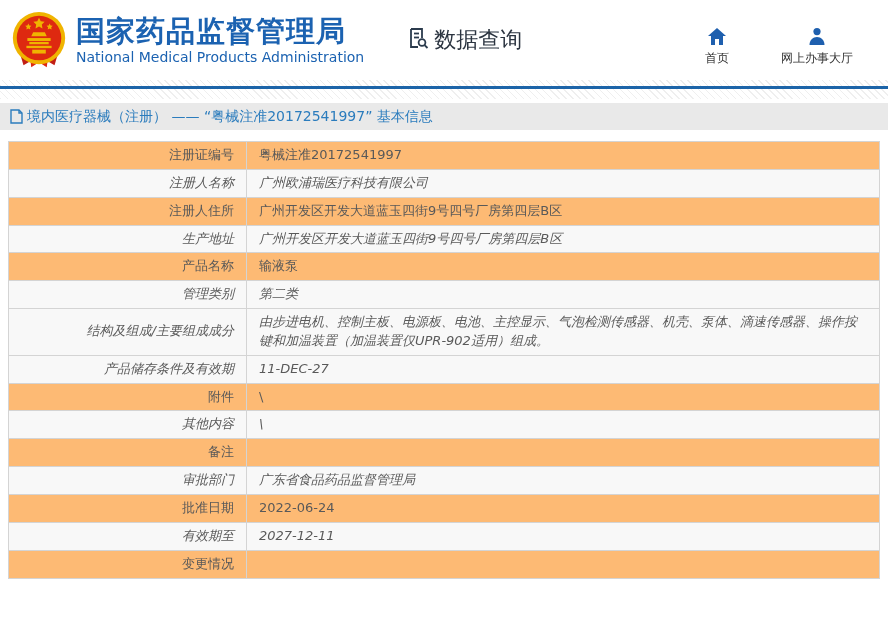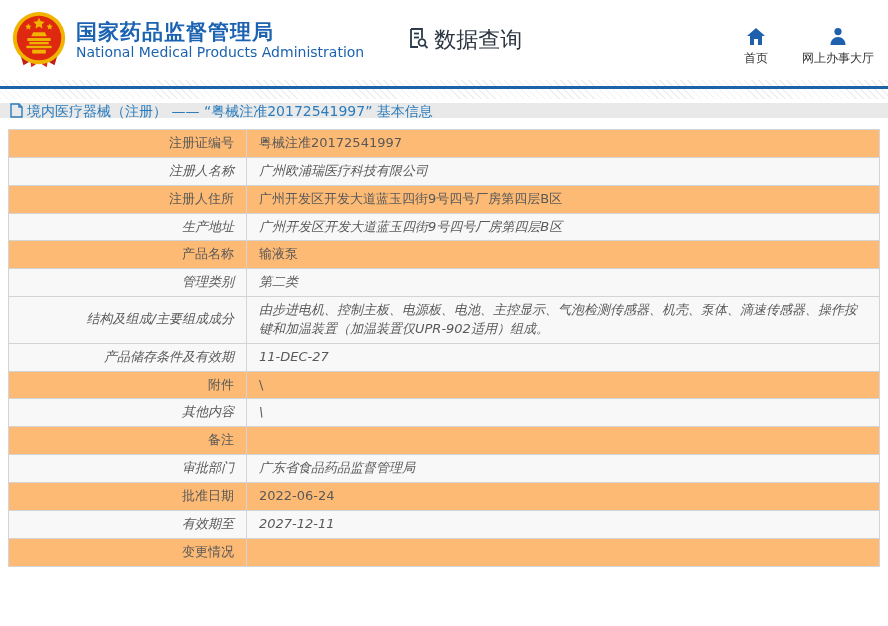--- a/index.html
+++ b/index.html
@@ -3,37 +3,37 @@
 <meta charset="utf-8">
 <style>
   * { box-sizing: border-box; margin: 0; padding: 0; }
   html, body { width: 888px; background: #ffffff; font-family: "DejaVu Sans", "Liberation Sans", sans-serif; }
   body { width: 888px; height: 626px; overflow: hidden; position: relative; }
 
   
   .header { height: 80px; display: flex; align-items: center; padding: 0 14px 0 8px; background: #fff; }
   .logo-wrap { width: 62px; height: 62px; flex: 0 0 auto; }
   .brand { margin-left: 6px; }
-  .brand-title { color: #1b62b1; font-size: 21px; font-weight: bold; letter-spacing: 1px; line-height: 1.15; }
+  .brand-title { color: #1b62b1; font-size: 29px; font-weight: bold; letter-spacing: 1px; line-height: 1.15; }
   .brand-sub { color: #1b62b1; font-size: 14px; margin-top: 0; }
   .section-link { display: flex; align-items: center; margin-left: 42px; cursor: pointer; }
   .section-link .txt { color: #2b3440; font-size: 22px; margin-left: 4px; }
   .header-spacer { flex: 1; }
-  .nav { display: flex; align-items: flex-end; gap: 34px; margin-right: 0; }
+  .nav { display: flex; align-items: flex-end; gap: 52px; margin-right: 21px; }
   .nav-item { display: flex; flex-direction: column; align-items: center; cursor: pointer; margin-top: 14px; }
   .nav-item .glyph { height: 18px; display: flex; align-items: flex-end; }
   .nav-item .lbl { color: #333; font-size: 12px; margin-top: 5px; white-space: nowrap; }
 
   
   .hatch { height: 6px; background: repeating-linear-gradient(45deg, #ececec 0 1px, #ffffff 1px 5px); }
   .blue-line { height: 3px; background: #1c64a8; }
   .hatch2 { height: 10px; background: repeating-linear-gradient(45deg, #efefef 0 1px, #ffffff 1px 5px); }
 
   
-  .crumb-bar { margin-top: 4px; background: #e9e9e9; height: 15px; display: flex; align-items: flex-start; padding: 0 10px; }
+  .crumb-bar { margin-top: 4px; background: #e9e9e9; height: 27px; display: flex; align-items: center; padding: 0 10px; }
   .crumb-bar .doc-icon { margin-right: 4px; display: inline-flex; }
   .crumb-text { color: #2b7cbd; font-size: 14px; }
 
   
   .table-wrap { margin: 11px 8px 0 8px; }
   table.info { width: 100%; border-collapse: collapse; table-layout: fixed; }
   table.info td { border: 1px solid #d4d4d4; font-size: 13px; color: #595959; padding: 4px 12px; line-height: 1.45; }
   td.label-cell { width: 238px; text-align: right; white-space: nowrap; }
   td.value-cell { text-align: left; word-break: break-all; }
   tr.alt td { background: #f8f8f8; font-style: italic; }

